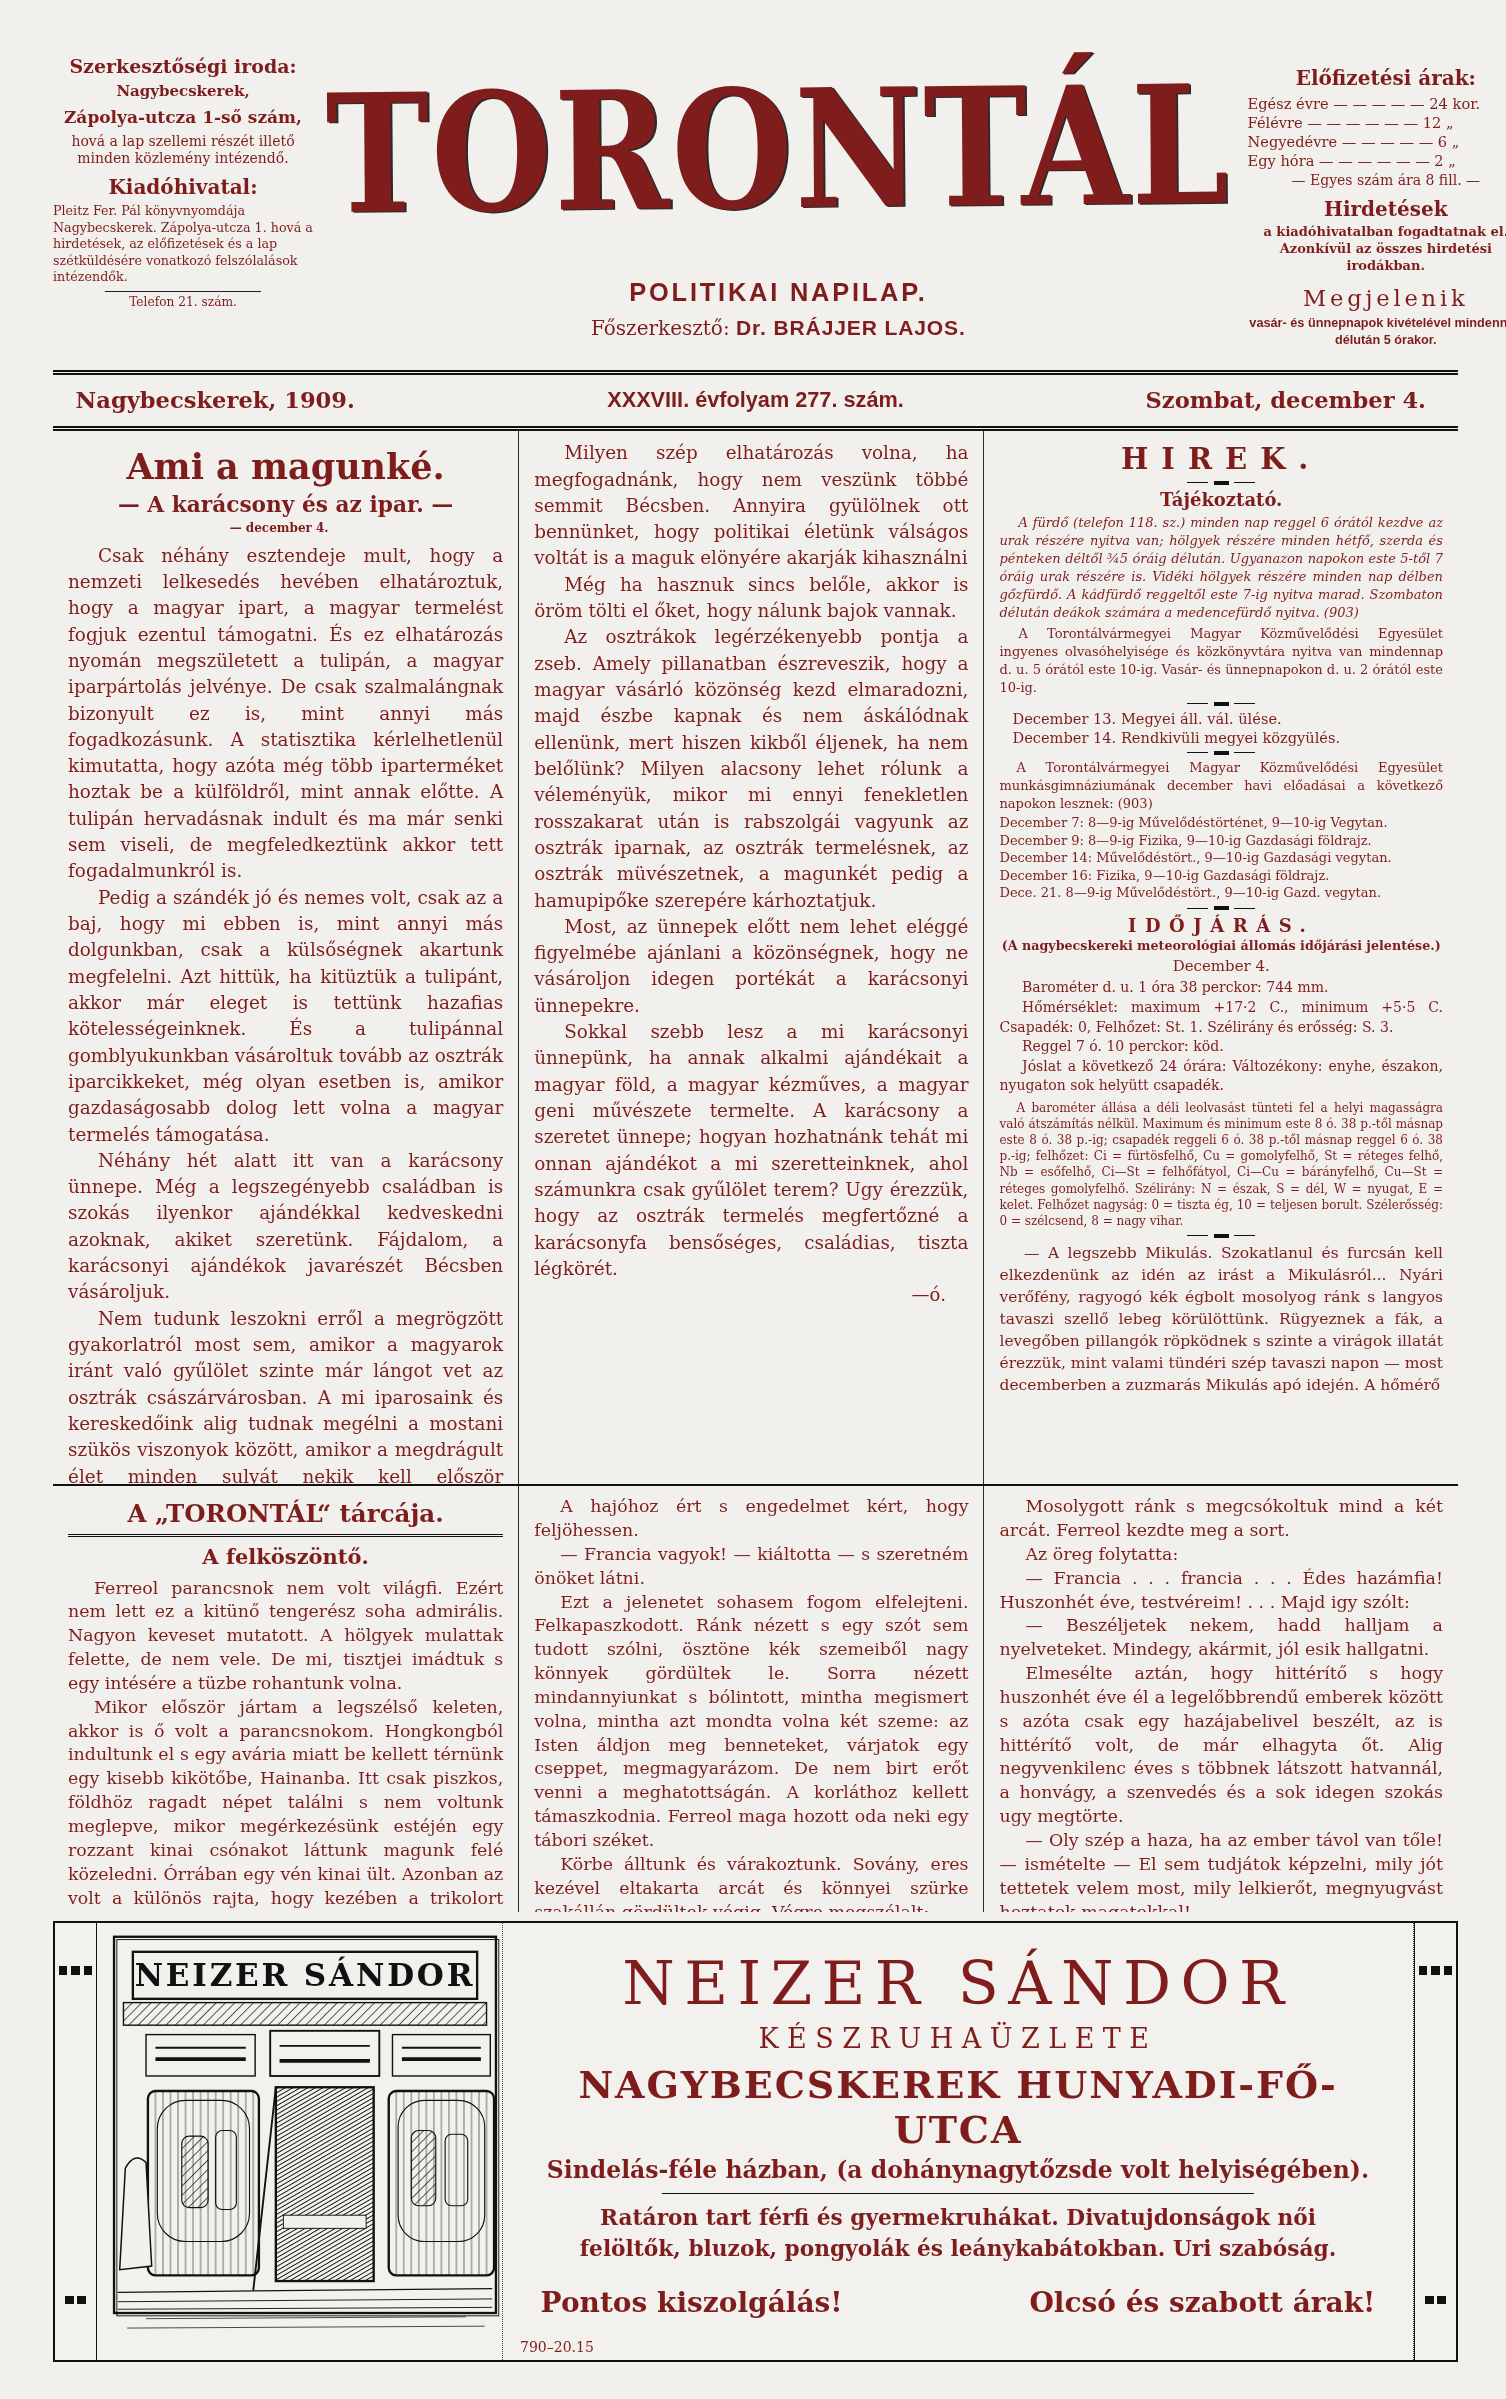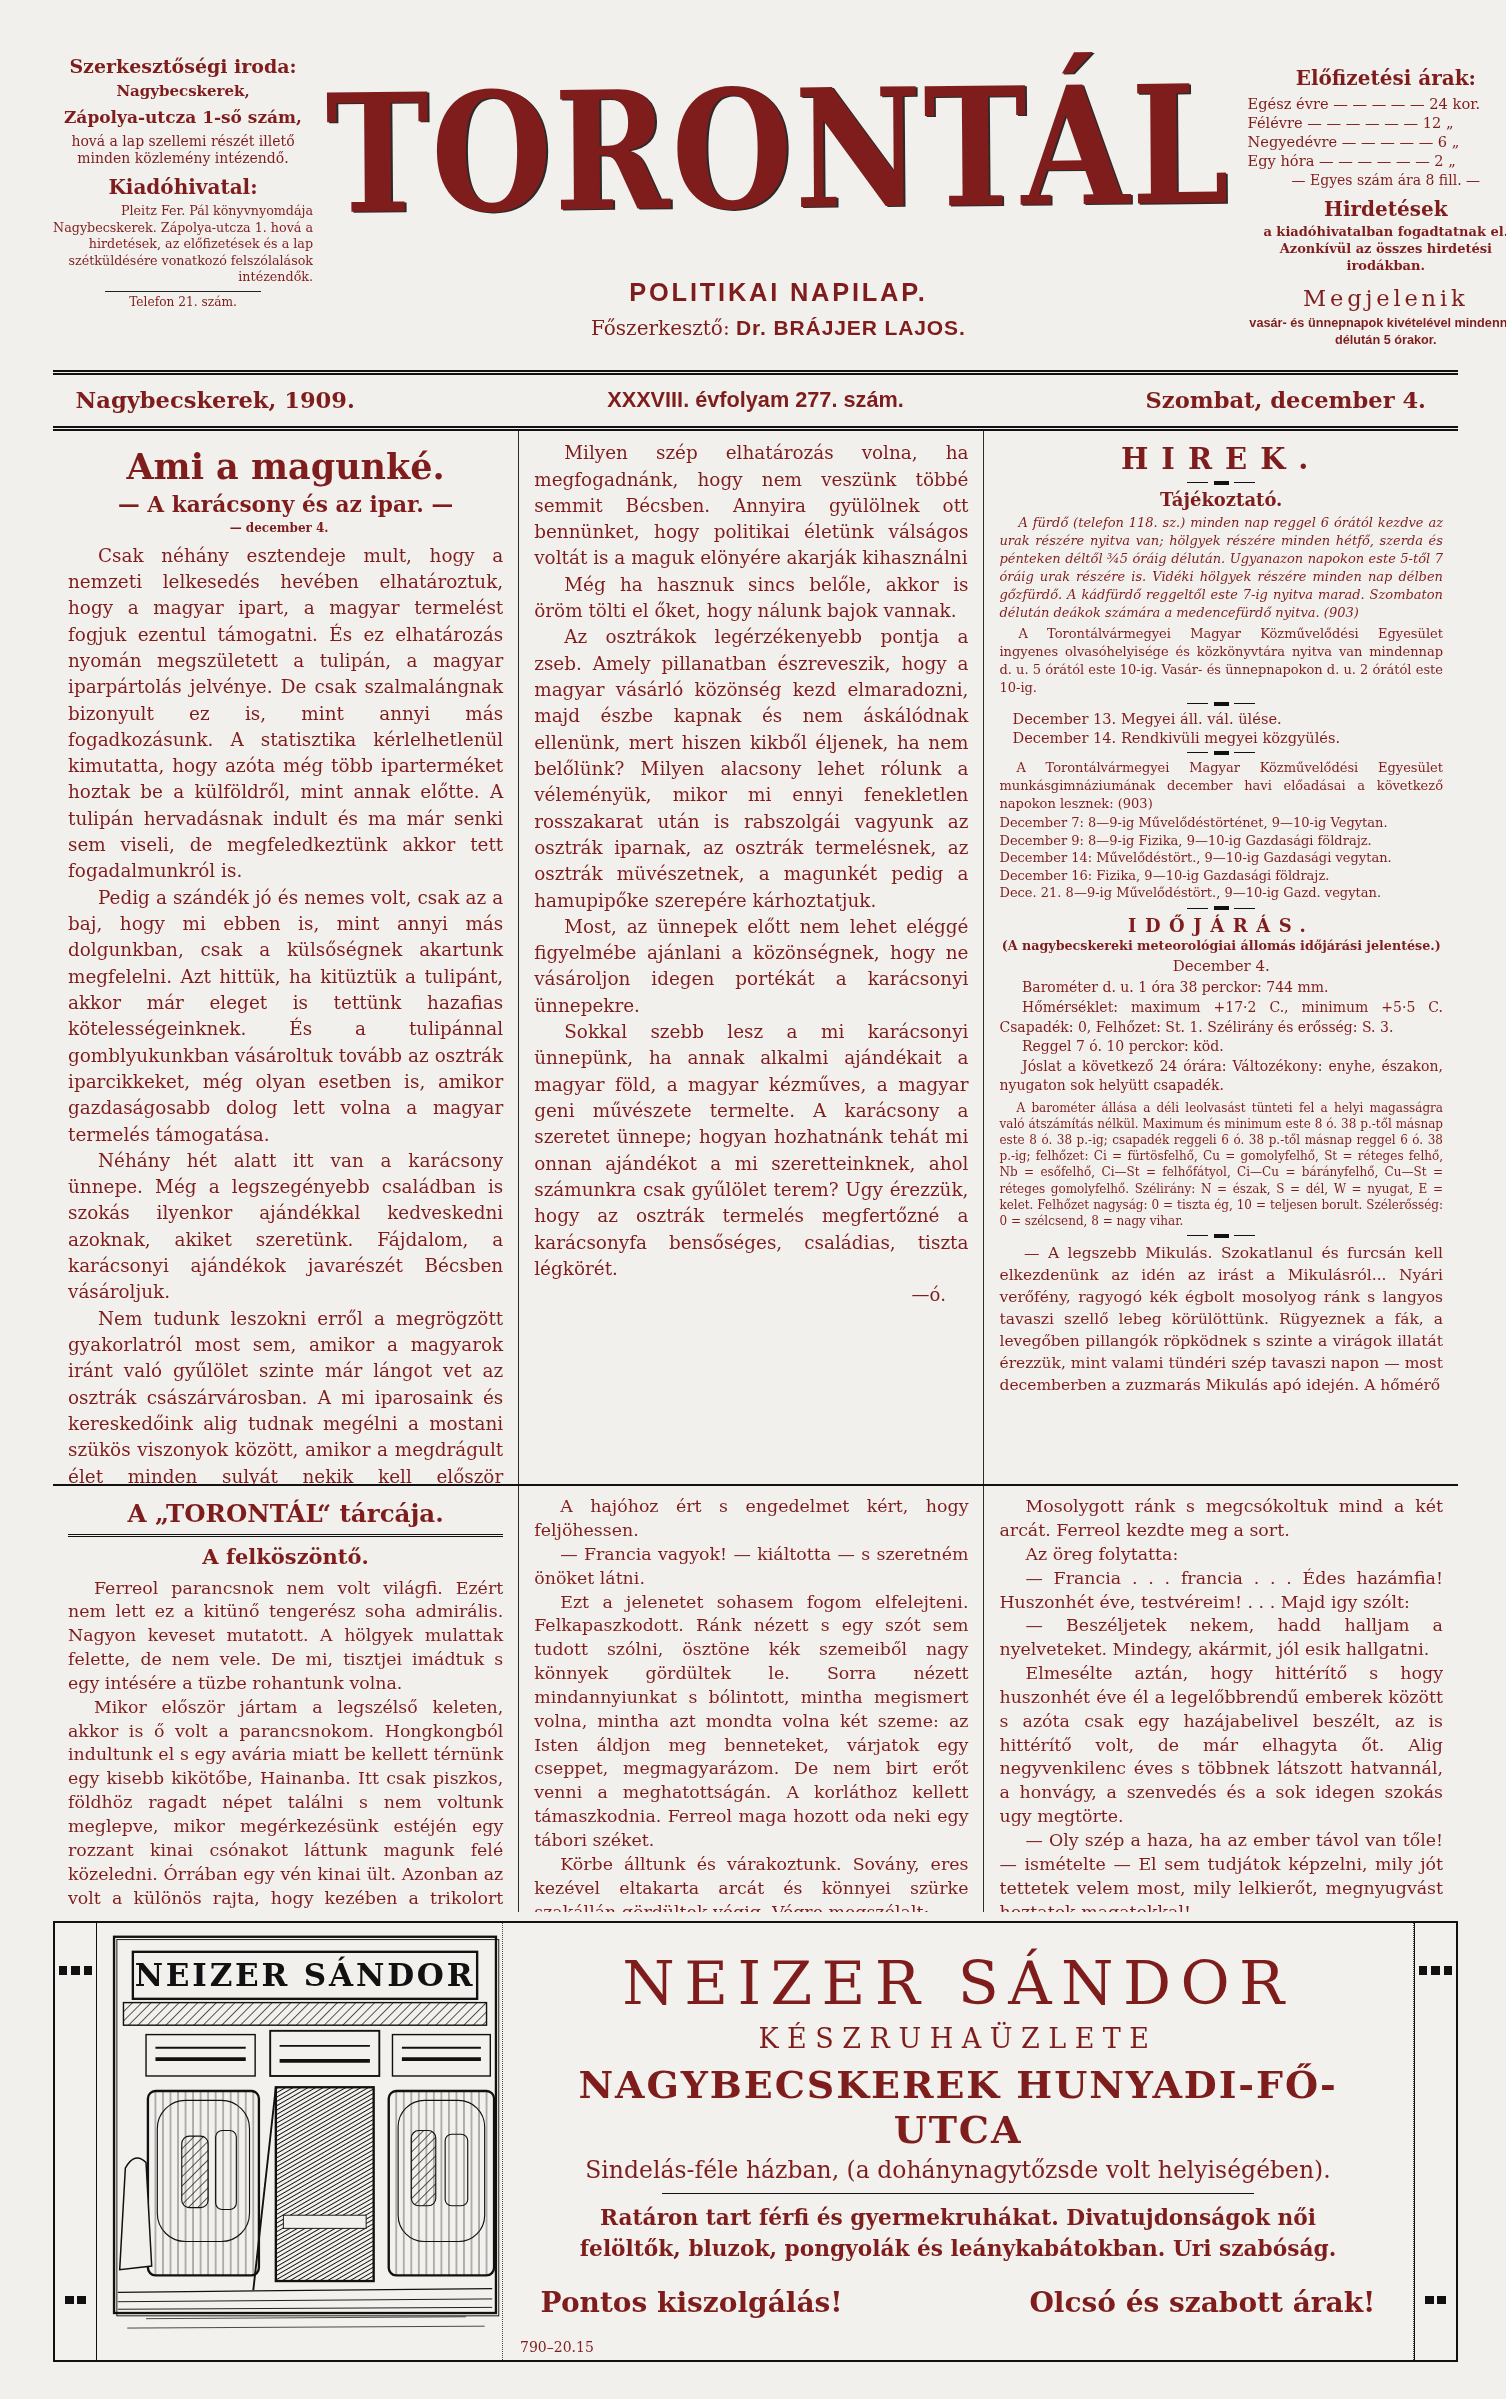--- a/index.html
+++ b/index.html
@@ -7,21 +7,21 @@
         color:#7f1d1d;font-family:"DejaVu Serif","Liberation Serif",serif;
         box-sizing:border-box;padding:53px 49px 17px 53px;overflow:hidden;}
   
   .mast{display:grid;grid-template-columns:260px 1fr 284px;column-gap:13px;height:313px;}
   .mast-left,.mast-right{text-align:center;line-height:1.25;}
   .mast-left .h1{font-weight:bold;font-size:19px;margin-top:1.9px;}
   .mast-left .l1{font-weight:bold;font-size:15px;margin-top:3.8px;}
   .mast-left .l2{font-weight:bold;font-size:17px;margin-top:5.6px;}
   .mast-left .l3{font-size:14px;margin-top:4.7px;}
   .mast-left .h2{font-weight:bold;font-size:20px;margin-top:7.5px;}
-  .mast-left .pub{font-size:12.7px;margin-top:2.8px;text-align:right;line-height:1.3;}
+  .mast-left .pub{font-size:12.7px;margin-top:2.8px;text-align:left;line-height:1.3;}
   .mast-left .tel{font-size:12.2px;margin-top:5.6px;border-top:0.9px solid #222;display:inline-block;padding:2.8px 24.5px 0;}
   .logo-wrap{text-align:center;overflow:visible;}
   .logo{font-family:"DejaVu Serif",serif;font-weight:bold;font-size:139px;line-height:200px;
         letter-spacing:1.9px;transform:scaleY(1.18) rotate(-.5deg);transform-origin:center 60%;
         white-space:nowrap;text-shadow:1.9px 0.9px 0 #2a2a2a;}
   .napilap{font-family:"Liberation Sans",sans-serif;font-weight:bold;font-size:25.4px;letter-spacing:2.8px;margin-top:24.5px;}
   .editor{font-size:20px;margin-top:9.4px;}
   .editor b{font-family:"Liberation Sans",sans-serif;font-size:21px;letter-spacing:0.9px;}
   .mast-right .h1{font-weight:bold;font-size:20px;margin-top:13px;}
   .prices{margin-top:3.8px;}
@@ -78,21 +78,21 @@
           align-items:center;padding:43px 0 56px;position:relative;}
   .ad-orn.left{border-right:1.4px solid #111;}
   .ad-orn.right{border-left:1.4px solid #111;}
   .orn-row{display:flex;gap:3.8px;}
   .orn-row b{width:8.5px;height:8.5px;background:#111;display:block;}
   .storefront{width:405px;padding:9.4px 7.5px 9.4px 11.3px;box-sizing:border-box;}
   .ad-main{flex:1;text-align:center;padding:19px 32px 5.6px;border-left:1.9px dotted #444;border-right:1.9px dotted #444;position:relative;}
   .ad-name{font-size:60px;letter-spacing:9.4px;font-weight:normal;margin:5.6px 0 3.8px;}
   .ad-l2{font-size:27px;letter-spacing:8.5px;margin:5.6px 0;}
   .ad-l3{font-size:38px;font-weight:bold;letter-spacing:1.9px;margin:7.5px 0 3.8px;}
-  .ad-l4{font-size:23.5px;font-weight:normal;margin:3.8px 0 9.4px;}
+  .ad-l4{font-size:23.5px;font-weight:bold;margin:3.8px 0 9.4px;}
   .ad-rule{width:70%;margin:7.5px auto;border-top:1.9px solid #111;}
   .ad-body{font-size:21.7px;font-weight:bold;line-height:1.45;margin:7.5px 13px;}
   .ad-slogans{display:flex;justify-content:space-between;margin:21px 5.6px 0;}
   .ad-slogans span{font-size:28px;font-weight:bold;}
   .ad-ref{position:absolute;left:17px;bottom:5.6px;font-size:14px;}
 </style>
 </head>
 <body>
 
 <div class="page">

